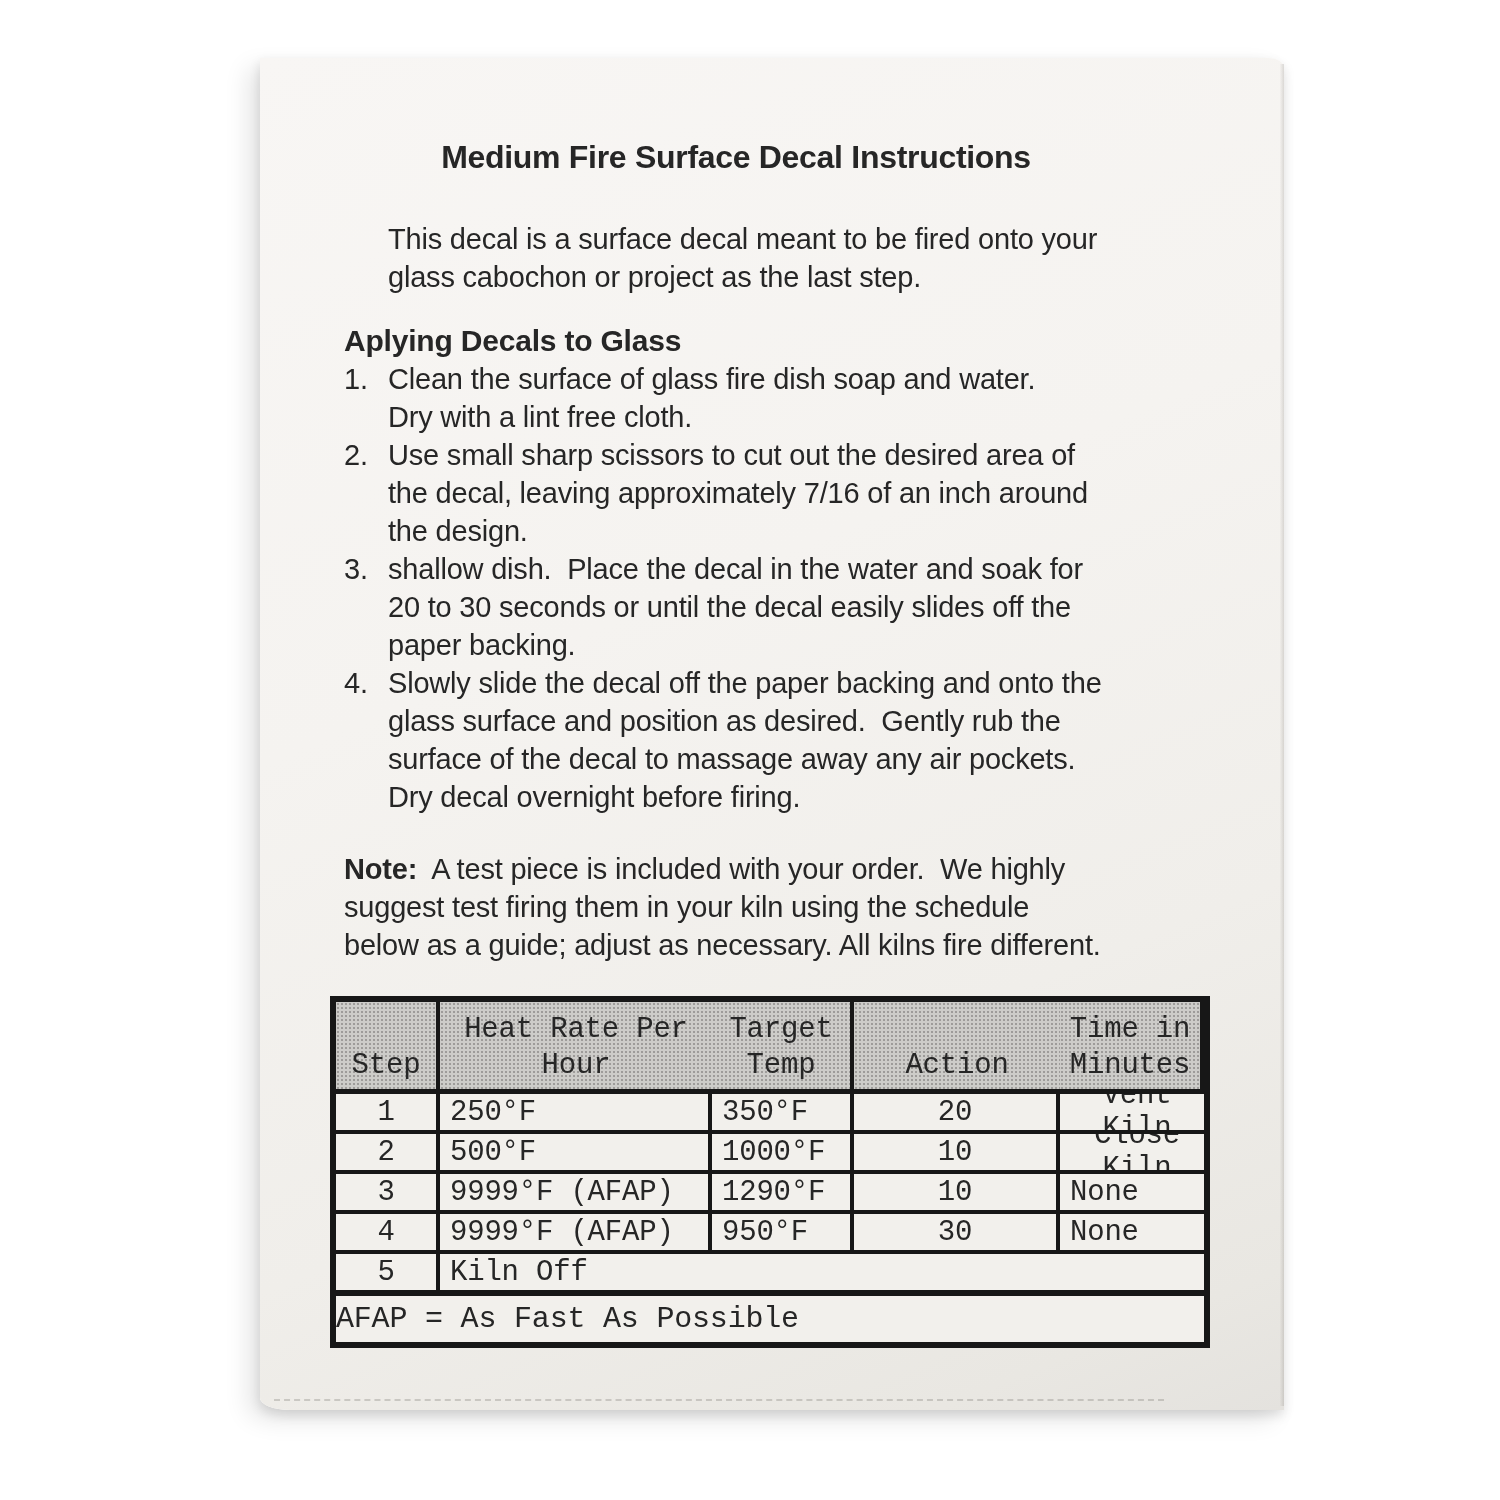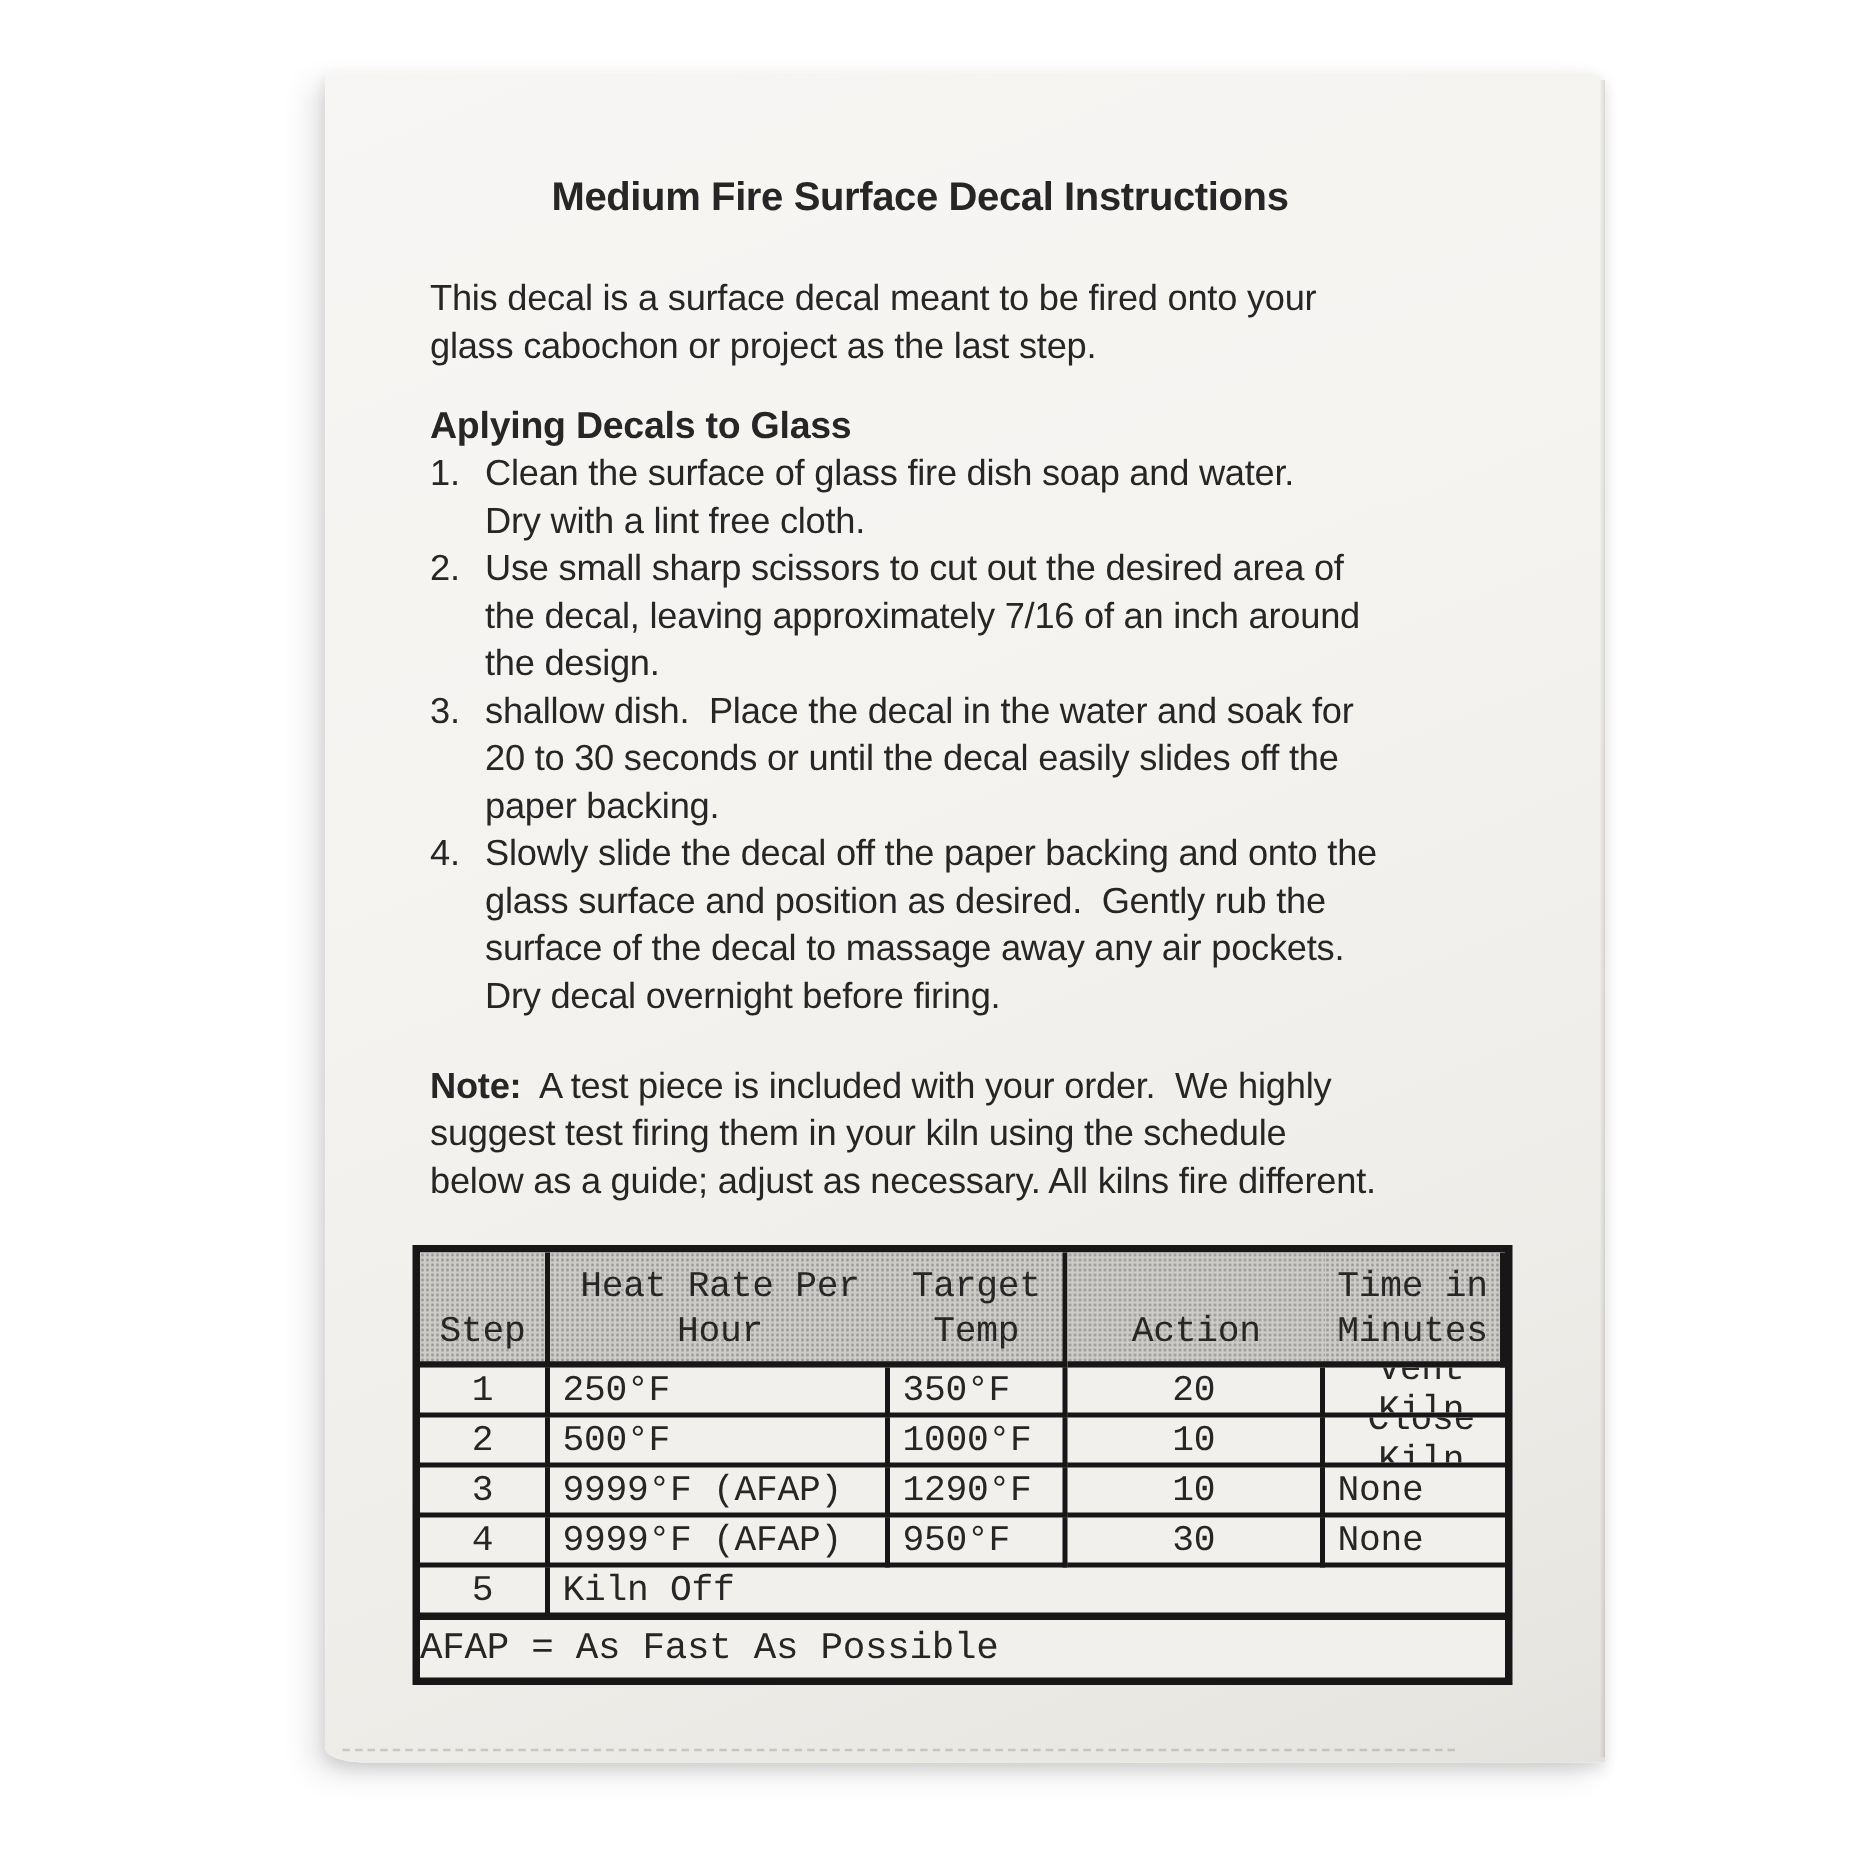--- a/index.html
+++ b/index.html
@@ -25,21 +25,21 @@
     border-bottom:2px dashed rgba(120,116,110,0.30);
   }
   .content{position:relative;padding:80px 26px 0 84px;}
 
   .title{
     font-size:32px;font-weight:bold;line-height:38px;letter-spacing:-0.3px;
     text-align:center;padding-right:130px;white-space:pre;
   }
   .para{font-size:29px;line-height:38px;letter-spacing:-0.2px;}
   .line{white-space:pre;}
-  .intro{margin-top:44px;}
+  .intro{margin-top:44px;margin-left:44px;}
   .heading{
     margin-top:26px;font-size:30px;font-weight:bold;line-height:38px;letter-spacing:-0.2px;white-space:pre;
   }
   .step{display:flex;font-size:29px;line-height:38px;letter-spacing:-0.2px;}
   .step .num{width:44px;flex:0 0 44px;white-space:pre;}
   .note{margin-top:34px;}
   .b{font-weight:bold;}
 
   
   .ftable{

